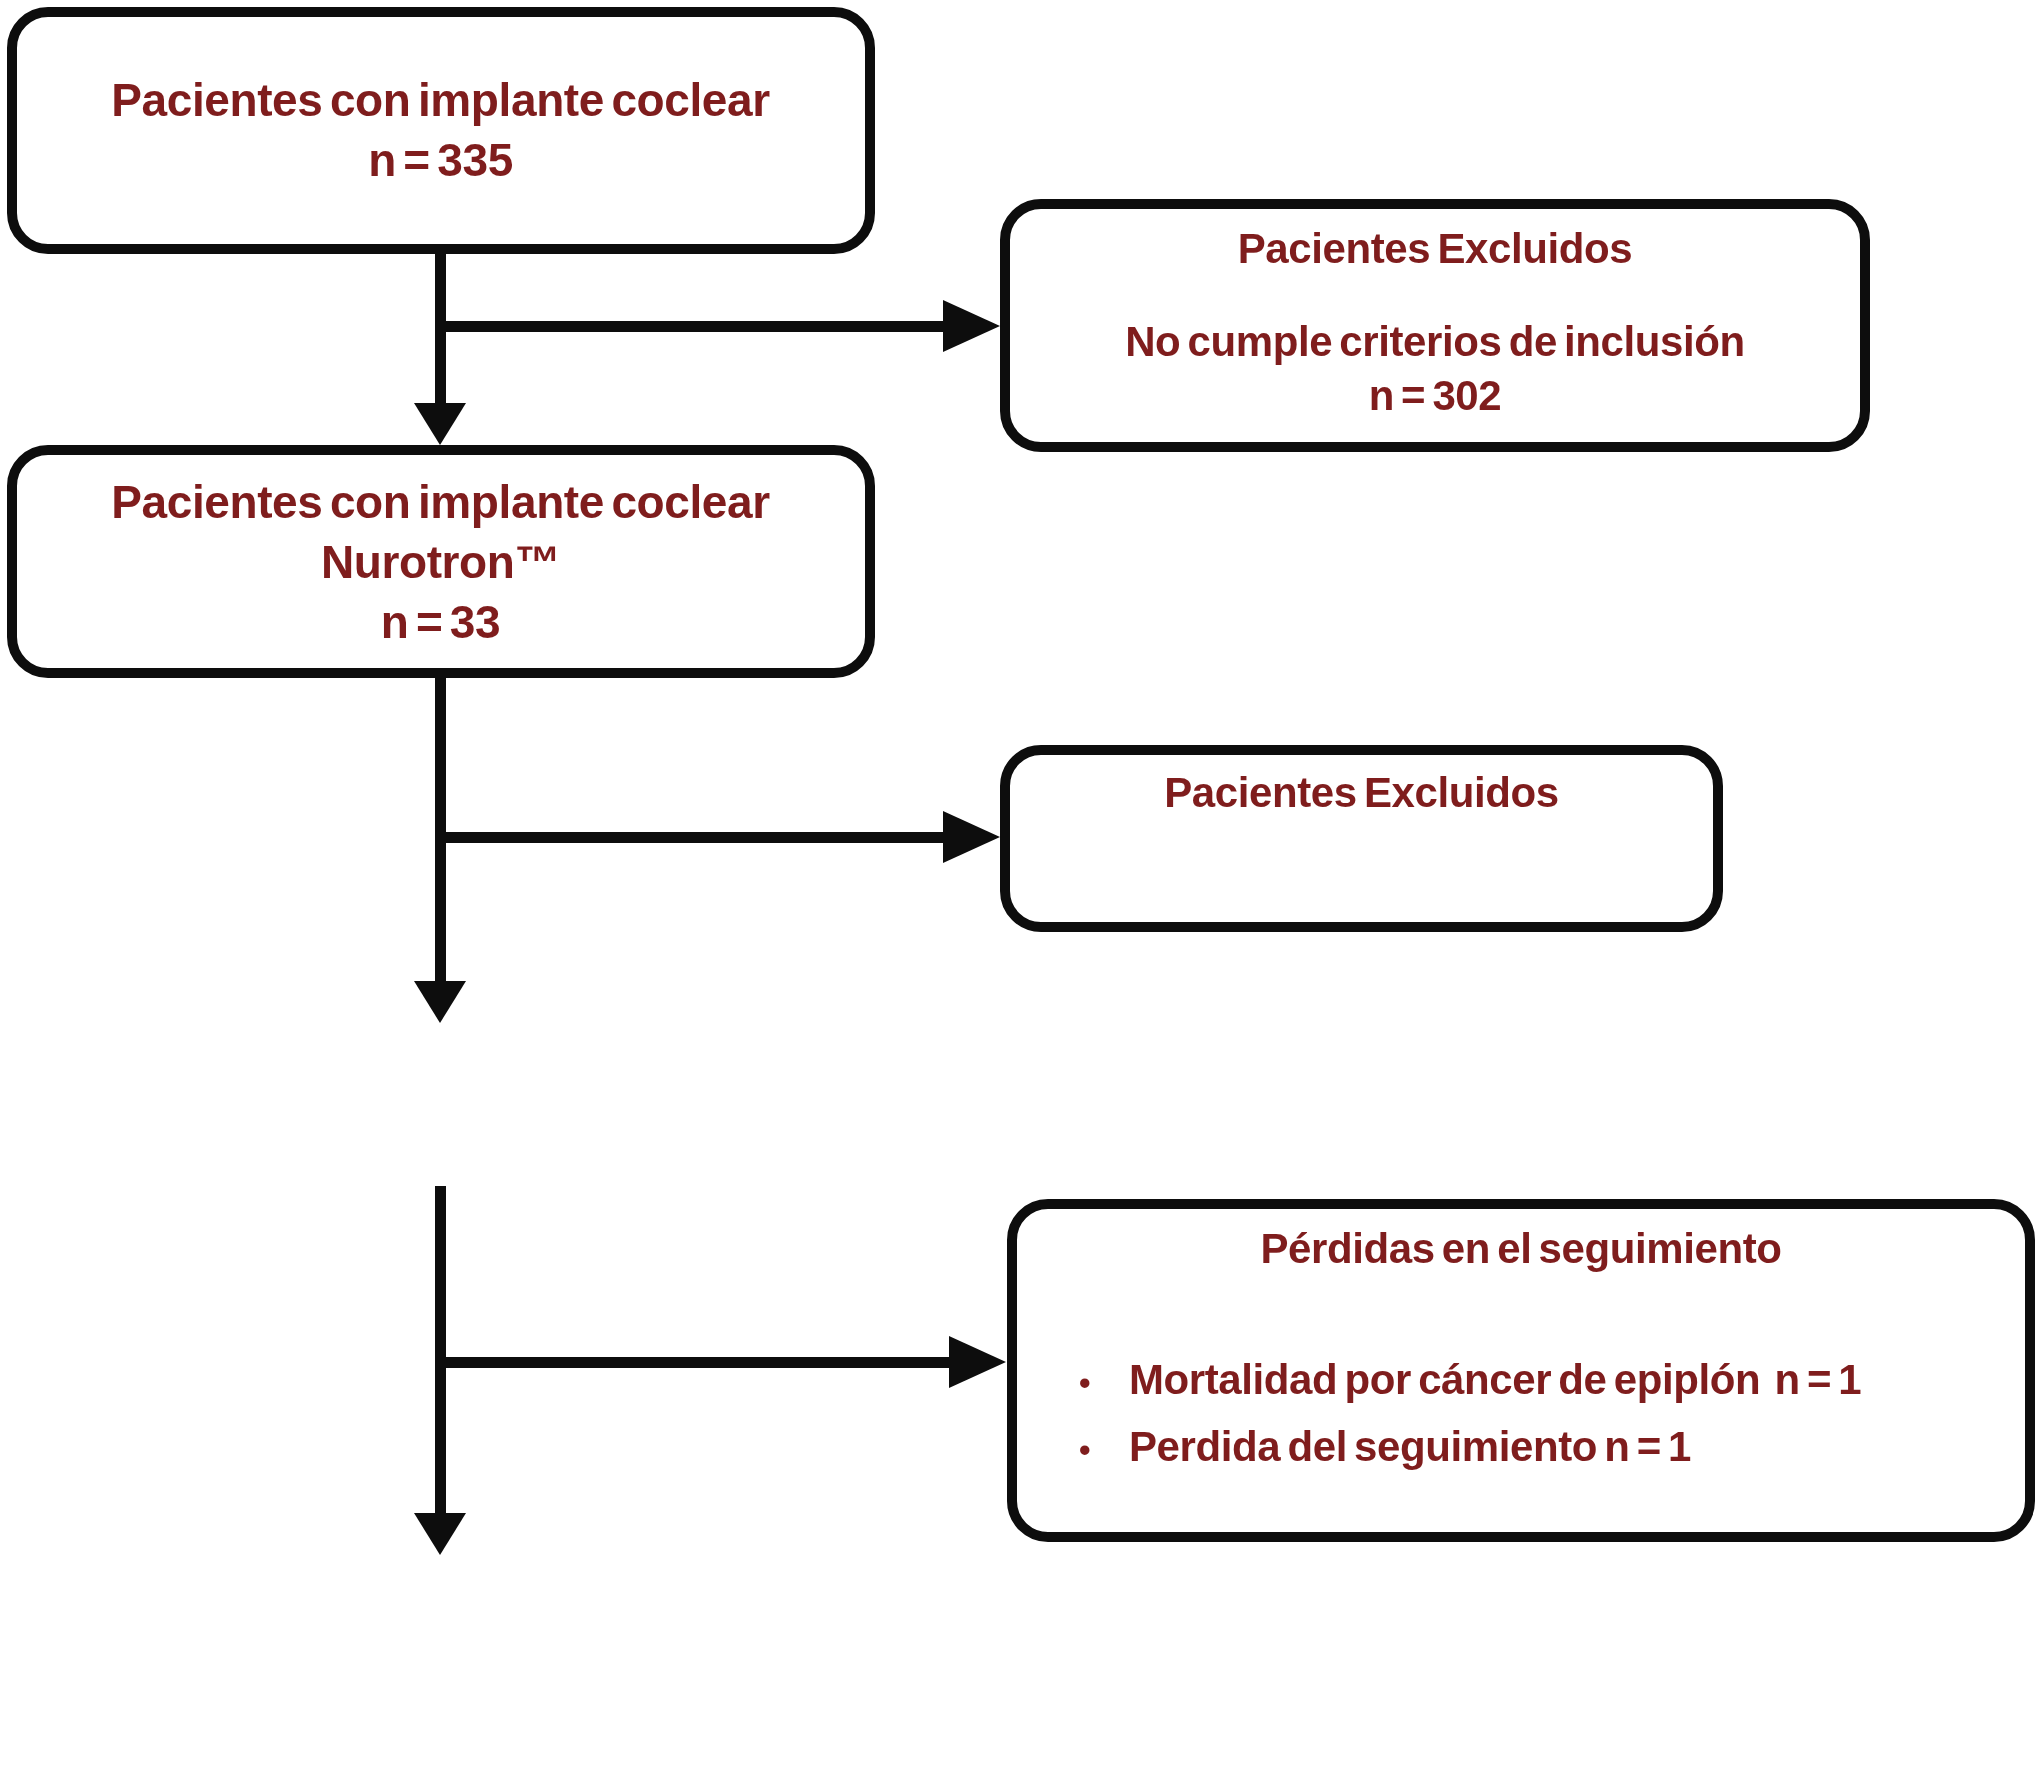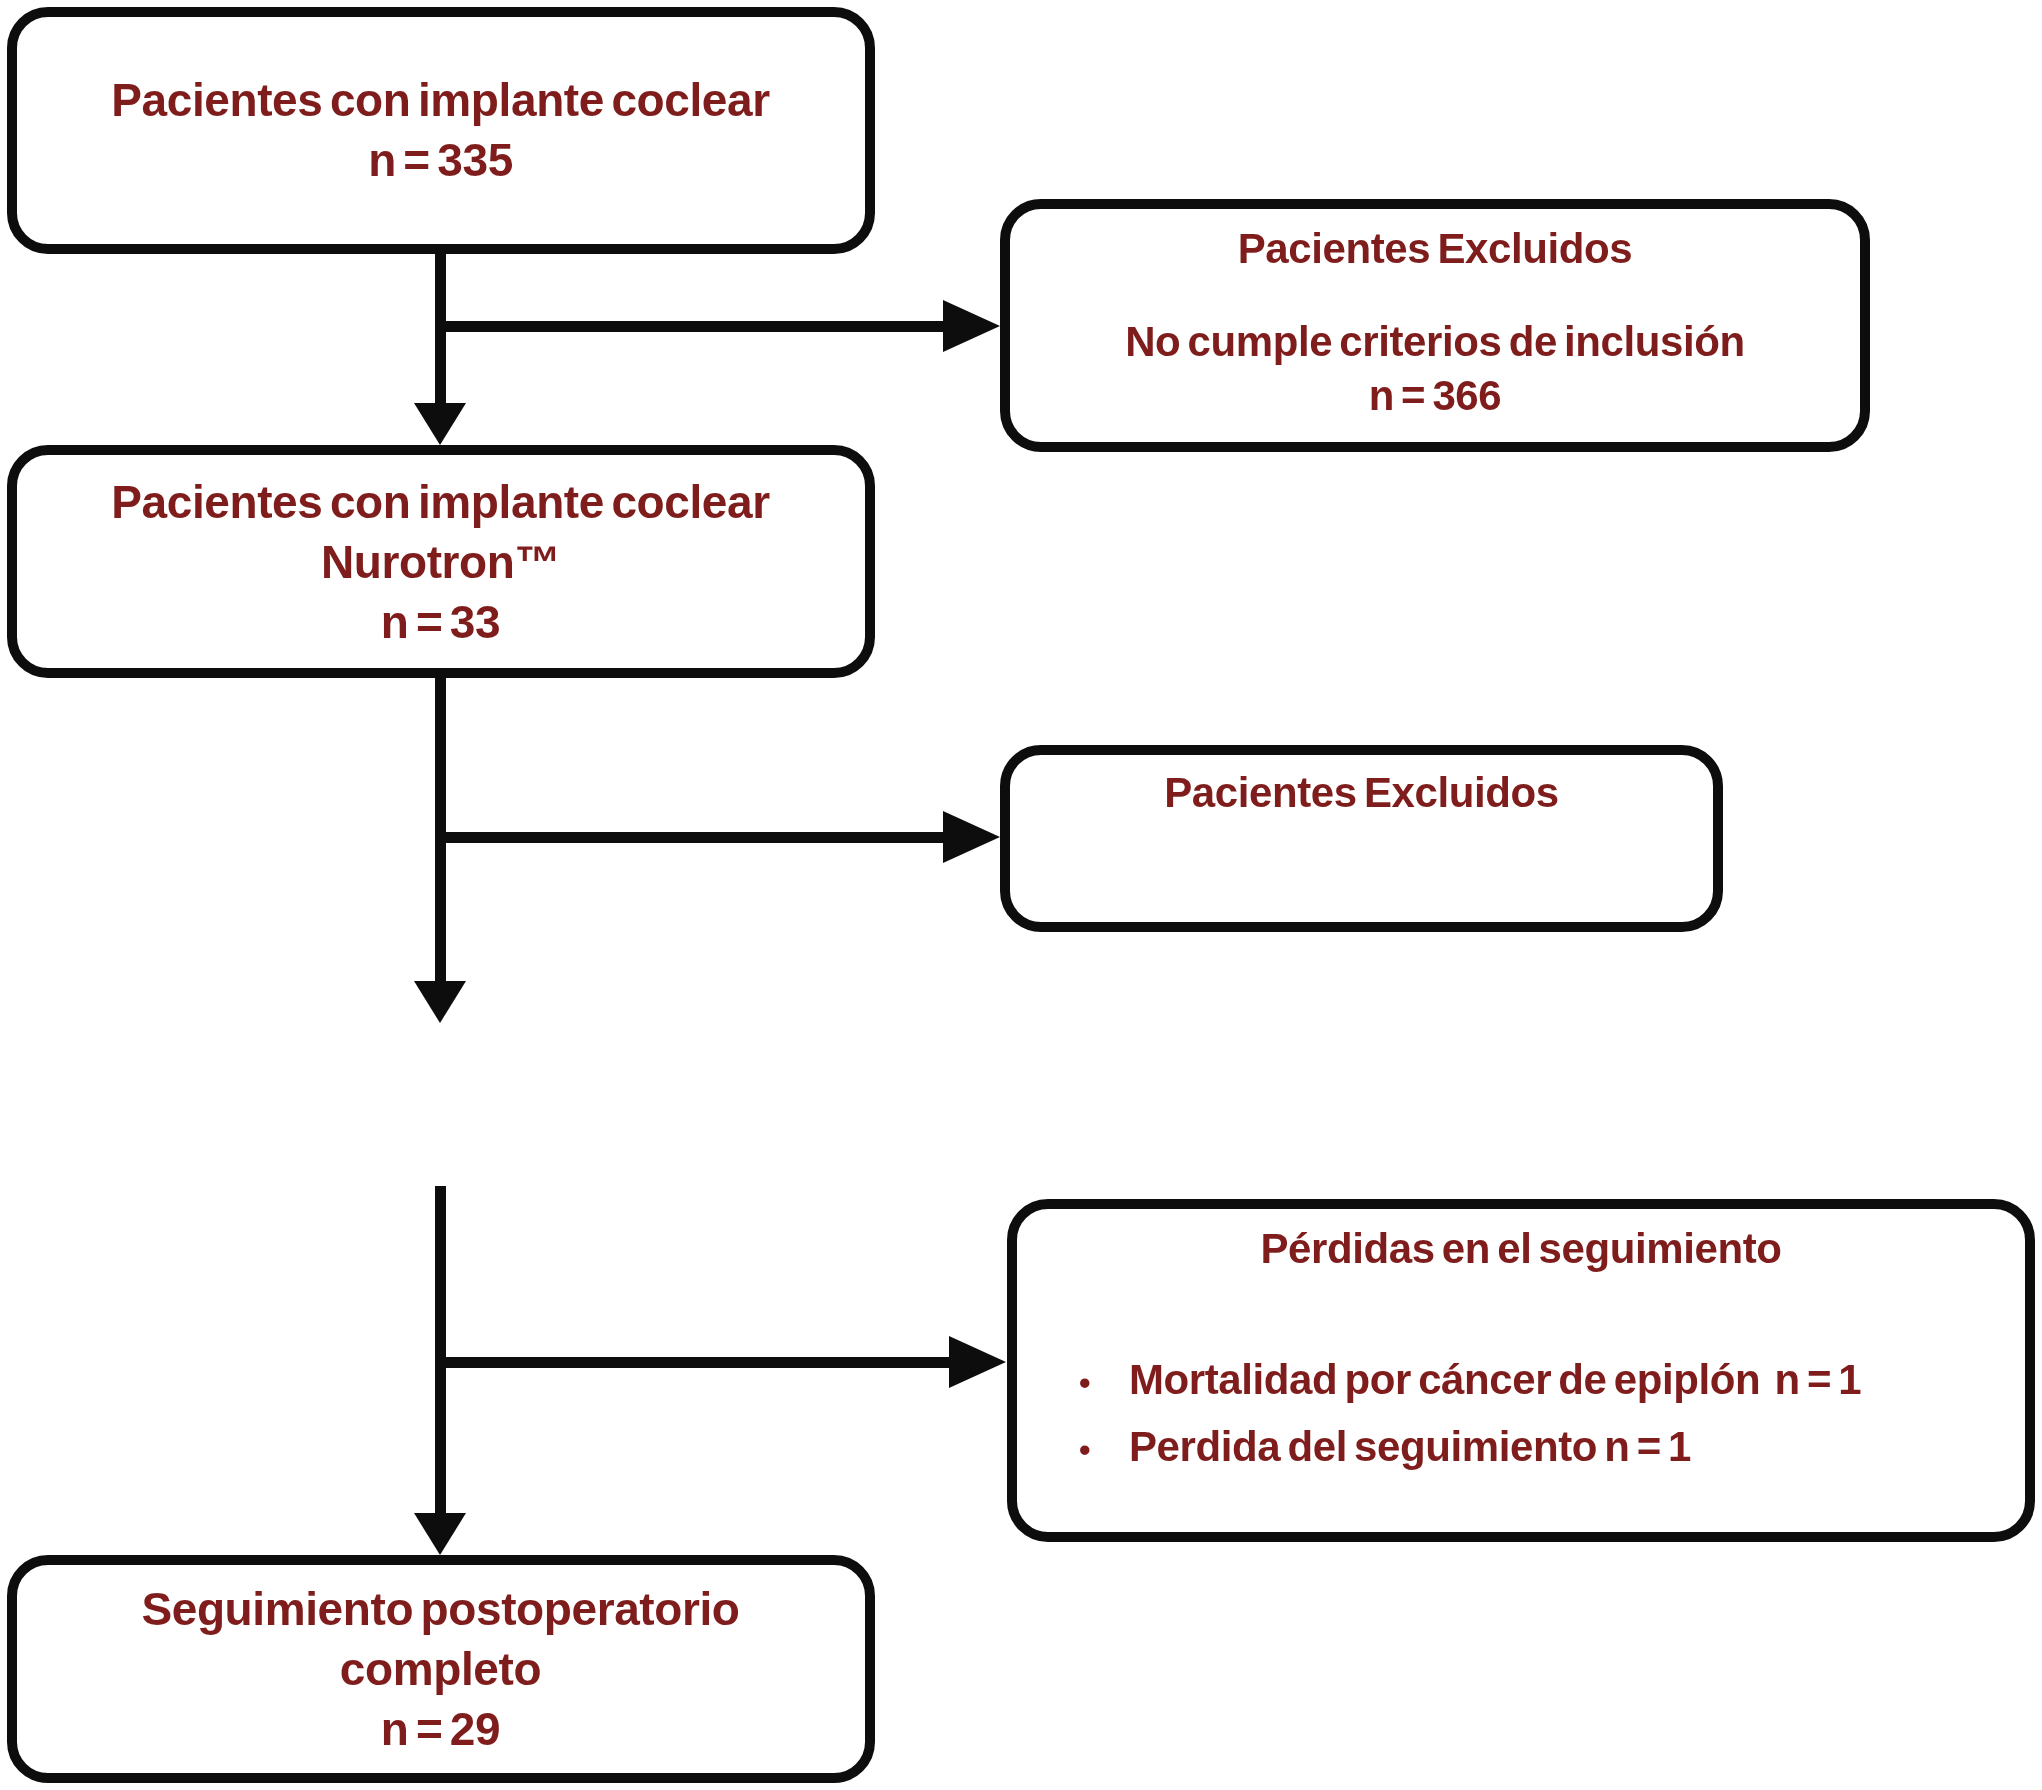--- a/index.html
+++ b/index.html
@@ -115,21 +115,21 @@
 
   <div class="box main box-a">
     <div>Pacientes con implante coclear</div>
     <div>n = 335</div>
   </div>
 
   <div class="box side box-r1">
     <div class="side-title">Pacientes Excluidos</div>
     <div class="spacer"></div>
     <div class="side-body">No cumple criterios de inclusión</div>
-    <div class="side-body">n = 366</div>
+    <div class="side-body">n = 302</div>
   </div>
 
   <div class="box main box-b">
     <div>Pacientes con implante coclear</div>
     <div>Nurotron™</div>
     <div>n = 33</div>
   </div>
 
   <div class="box side box-r2">
     <div class="side-title">Pacientes Excluidos</div>
@@ -144,25 +144,20 @@
         <span class="bullet-glyph">•</span>
         <span>Mortalidad por cáncer de epiplón&nbsp; n = 1</span>
       </div>
       <div class="bullet-row">
         <span class="bullet-glyph">•</span>
         <span>Perdida del seguimiento n = 1</span>
       </div>
     </div>
   </div>
 
-  <div class="box main box-d">
-    <div>Seguimiento postoperatorio</div>
-    <div>completo</div>
-    <div>n = 29</div>
-  </div>
 
   <div class="vline v1"></div>
   <div class="arrow-down ad1"></div>
   <div class="hline h1"></div>
   <div class="arrow-right ar1"></div>
 
   <div class="vline v2"></div>
   <div class="arrow-down ad2"></div>
   <div class="hline h2"></div>
   <div class="arrow-right ar2"></div>

